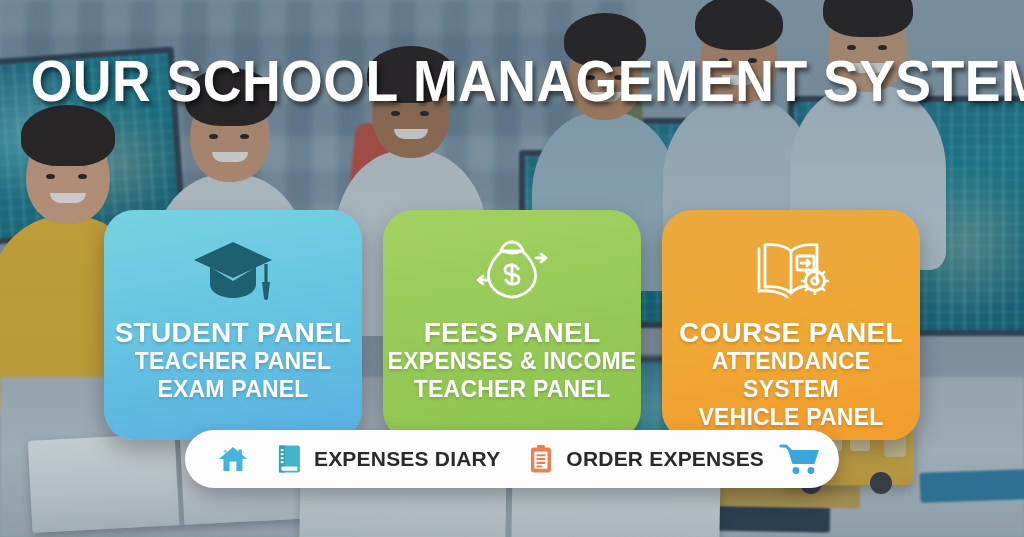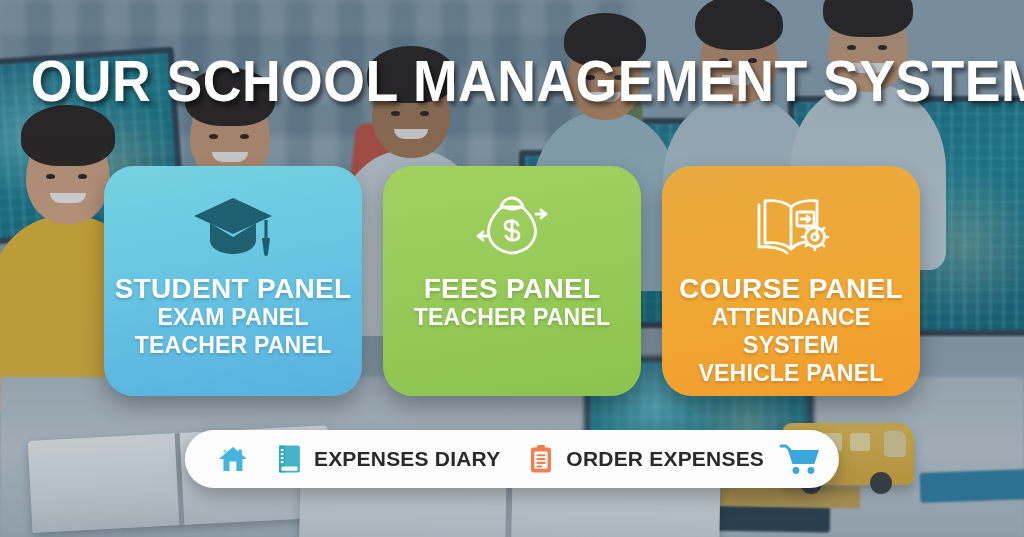--- a/index.html
+++ b/index.html
@@ -146,20 +146,21 @@
     display:flex;justify-content:center;gap:21px;
   }
   .card{
     width:258px;height:230px;
     border-radius:30px;
     display:flex;flex-direction:column;align-items:center;
     padding-top:22px;
     box-shadow:0 10px 22px rgba(0,0,0,.28);
     color:#fff;
     text-align:center;
+    margin-top:44px;
   }
   .card.blue{background:linear-gradient(170deg,#76d2e0 0%,#68c6e2 42%,#58b0e0 100%);}
   .card.green{background:linear-gradient(170deg,#a3d161 0%,#95c957 55%,#8cc34e 100%);}
   .card.orange{background:linear-gradient(170deg,#e9a93f 0%,#f0a733 55%,#f29c2c 100%);}
 
   .card-icon{height:78px;display:flex;align-items:center;justify-content:center;}
   .card-title{
     font-family:"Liberation Sans Narrow","Liberation Sans", sans-serif;
     font-weight:bold;font-size:28px;letter-spacing:.3px;
     margin-top:8px;line-height:1.05;
@@ -286,38 +287,39 @@
       <div class="card blue">
         <div class="card-icon">
           <svg width="86" height="66" viewBox="0 0 86 66" aria-hidden="true">
             <path d="M43 4 L82 22 L43 40 L4 22 Z" fill="#1e6070"></path>
             <path d="M20 29 L20 46 C20 55 32 60 43 60 C54 60 66 55 66 46 L66 29 L43 43 Z" fill="#1e6070"></path>
             <path d="M76 26 L76 44" stroke="#1e6070" stroke-width="3.2" fill="none"></path>
             <path d="M72 44 h8 l-2 16 a2 2 0 0 1 -4 0 Z" fill="#1e6070"></path>
           </svg>
         </div>
         <div class="card-title">STUDENT PANEL</div>
+        <div class="card-line">TEACHER PANEL</div>
         <div class="card-line">EXAM PANEL</div>
-        <div class="card-line">TEACHER PANEL</div>
       </div>
 
       <div class="card green">
         <div class="card-icon">
           <svg width="88" height="70" viewBox="0 0 88 70" aria-hidden="true">
             <g fill="none" stroke="#ffffff" stroke-width="2.8" stroke-linecap="round" stroke-linejoin="round">
               <path d="M33 14 q4 -8 11 -8 q7 0 11 8 q-5 3 -11 3 q-6 0 -11 -3 Z"></path>
               <path d="M34 15 C22 25 18 38 22 47 C26 57 38 61 44 61 C50 61 62 57 66 47 C70 38 66 25 54 15 Z"></path>
               <path d="M44 29 v16"></path>
               <path d="M50 33 q-2 -4 -7 -4 q-6 0 -6 4.5 q0 4.5 7 5 q7 .5 7 5 q0 4.5 -6 4.5 q-5 0 -7 -4"></path>
               <path d="M68 22 h10 m-5 -4 l5 4 l-5 4"></path>
               <path d="M20 44 h-10 m5 -4 l-5 4 l5 4"></path>
             </g>
           </svg>
         </div>
         <div class="card-title">FEES PANEL</div>
+        <div class="card-line">EXPENSES &amp; INCOME</div>
         <div class="card-line">TEACHER PANEL</div>
       </div>
 
       <div class="card orange">
         <div class="card-icon">
           <svg width="88" height="64" viewBox="0 0 88 64" aria-hidden="true">
             <g fill="none" stroke="#ffffff" stroke-width="2.8" stroke-linecap="round" stroke-linejoin="round">
               <path d="M44 12 C38 7 28 5 18 6 L18 48 C28 47 38 49 44 54 Z"></path>
               <path d="M44 12 C50 7 60 5 70 6 L70 42"></path>
               <path d="M12 10 L12 52 C22 51 34 53 40 58"></path>

